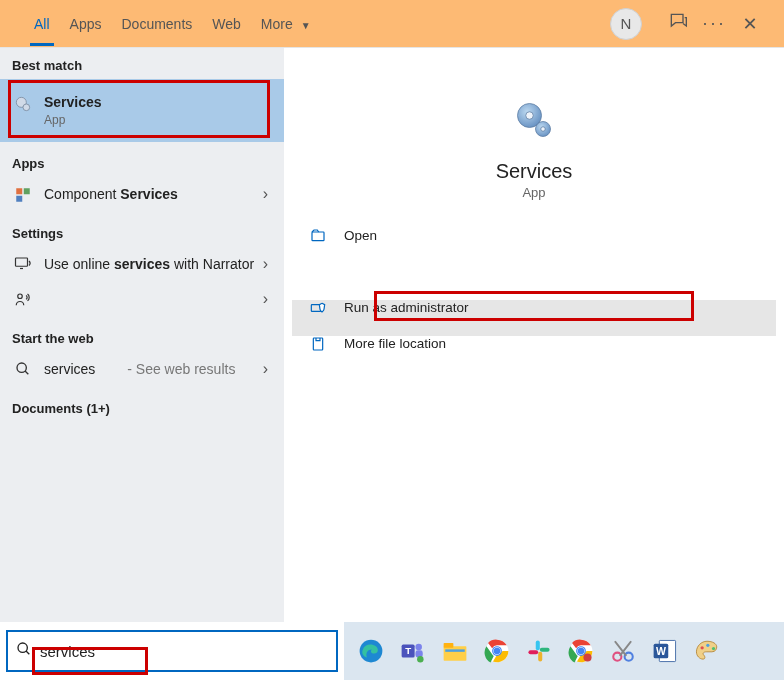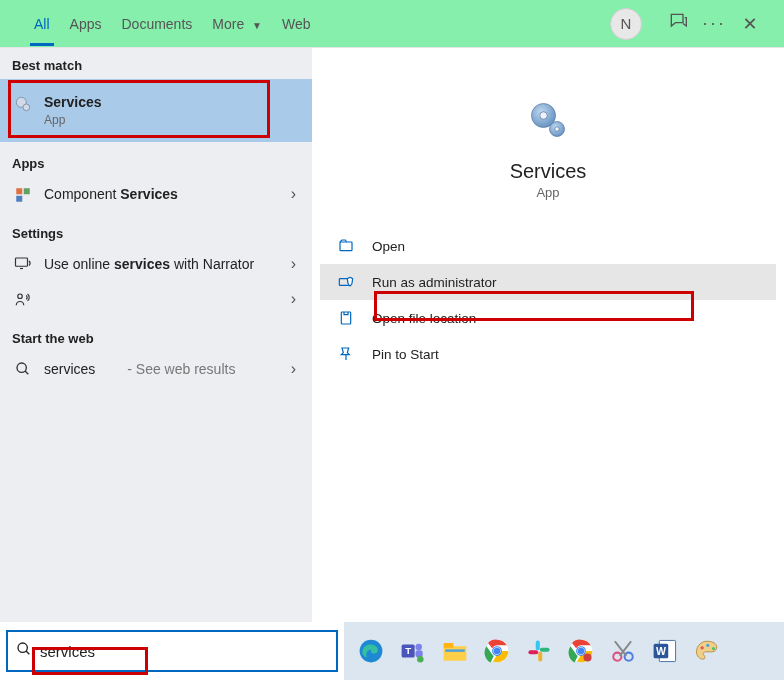--- a/index.html
+++ b/index.html
@@ -1,32 +1,32 @@
 <!DOCTYPE html>
 <html><head>
 <meta charset="utf-8">
 <style>
   * { box-sizing: border-box; margin: 0; padding: 0; font-family: "Segoe UI", Tahoma, sans-serif; }
   body { width: 784px; height: 680px; background: #fff; overflow: hidden; position: relative; }
 
   
-  .tabs { display: flex; align-items: center; height: 48px; padding: 0 16px 0 24px; background: #86efac; border-bottom: 1px solid #e5e5e5; }
+  .tabs { display: flex; align-items: center; height: 48px; padding: 0 16px 0 24px; background: #fdba74; border-bottom: 1px solid #e5e5e5; }
   .tabs .tab { font-size: 14px; color: #555; padding: 14px 10px; cursor: default; position: relative; }
   .tabs .tab.active { color: #0067c0; font-weight:400; }
   .tabs .tab.active::after { content:""; position:absolute; left:6px; right:6px; bottom:0; height:3px; background:#0067c0; }
   .tabs .more-arrow { font-size: 10px; margin-left: 4px; color:#555; }
   .tabs .spacer { flex: 1; }
   .tabs .avatar { width: 32px; height: 32px; border-radius: 50%; background:#e8e8e8; color:#555; display:flex; align-items:center; justify-content:center; font-size:15px; margin-right: 18px; border:1px solid #d0d0d0; }
   .tabs .chat-icon, .tabs .dots, .tabs .close { width: 36px; text-align:center; color:#555; font-size:18px; cursor:default; }
   .tabs .dots { letter-spacing: 2px; }
   .tabs .close { font-size: 18px; }
 
   
   .main { display:flex; height: 574px; }
-  .left { width: 312px; background:#eceef1; position: relative; }
+  .left { width: 284px; background:#eceef1; position: relative; }
   .right { flex:1; background:#fff; position:relative; }
 
   .section-label { font-size:13px; font-weight:600; color:#222; padding: 10px 12px 6px; }
   .section-label.sm { padding-top: 14px; }
 
   .result { display:flex; align-items:flex-start; padding: 8px 12px; cursor:default; }
   .result .ic { width:22px; display:flex; justify-content:center; margin-right:10px; margin-top:1px; color:#444; font-size:16px; flex-shrink:0; }
   .result .txt { flex:1; font-size:14px; color:#222; line-height:1.35; }
   .result .sub { font-size:12px; color:#666; }
   .result .chev { color:#555; font-size:16px; padding: 0 4px; }
@@ -40,23 +40,23 @@
   .hl-runadmin { left:374px; top:291px; width:320px; height:30px; }
   .hl-searchtext { left:32px; bottom:5px; width:116px; height:28px; }
 
   .right-inner { padding-top: 28px; text-align:center; }
   .big-icon { width:64px; height:64px; margin: 12px auto 8px; display:flex; align-items:center; justify-content:center; }
   .gear-svg { width:48px; height:48px; }
   .right-title { font-size:20px; color:#222; margin-top:4px; }
   .right-sub { font-size:13px; color:#666; margin-top:2px; margin-bottom: 28px; }
 
   .actions { text-align:left; margin: 0 8px; }
-  .action { display:flex; align-items:center; height:36px; padding: 0 14px; font-size:13.5px; color:#222; cursor:default; }
+  .action { display:flex; height:36px; padding: 0 14px; font-size:13.5px; color:#222; cursor:default; }
   .action .aic { width:24px; color:#0067c0; font-size:15px; display:flex; justify-content:center; margin-right:14px; }
-  .action.sel { background:#e6e6e6; }
+  .action.sel { background:#e6e6e6;margin-top:36px; }
 
   
   .footer { position:absolute; left:0; right:0; bottom:0; height:58px; display:flex; }
   .searchbox-wrap { width:344px; height:100%; padding:8px 6px; }
   .searchbox { width:100%; height:100%; border:2px solid #0067c0; background:#fff; display:flex; align-items:center; }
   .searchbox .sic { width:32px; text-align:center; color:#333; font-size:16px; }
   .searchbox input { border:none; outline:none; font-size:15px; flex:1; background:transparent; color:#222; }
 
   .taskbar { flex:1; background:#dbe6f0; display:flex; align-items:center; padding-left:12px; gap:12px; }
   .tb-item { width:30px; height:30px; display:flex; align-items:center; justify-content:center; font-size:20px; cursor:default; }
@@ -64,25 +64,25 @@
   .bold-part { font-weight:600; }
   .muted { color:#777;margin-left:28px; }
 </style>
 </head>
 <body>
 
 <div class="tabs">
   <div class="tab active">All</div>
   <div class="tab">Apps</div>
   <div class="tab">Documents</div>
+  <div class="tab">Web</div>
   <div class="tab">
     <span>More</span>
     <span class="more-arrow">▼</span>
   </div>
-  <div class="tab">Web</div>
   <div class="spacer"></div>
   <div class="avatar">N</div>
   <div class="chat-icon">
     <svg width="20" height="20" viewBox="0 0 24 24" fill="none" stroke="#555" stroke-width="1.6">
         <path d="M4 4h14v10H9l-5 4V4z"></path>
         <path d="M20 8h2v10l-4-3"></path>
       </svg>
   </div>
   <div class="dots">···</div>
   <div class="close">✕</div>
@@ -156,20 +156,21 @@
             <circle cx="10" cy="10" r="7"></circle>
             <path d="M20 20l-5-5"></path>
           </svg>
       </div>
       <div class="txt">
         <span>services</span><span class="muted"> - See web results</span>
       </div>
       <div class="chev">›</div>
     </div>
 
+    <div class="section-label sm">Documents (1+)</div>
   </div>
 
   <div class="right">
     <div class="right-inner">
       <div class="big-icon">
         <svg class="gear-svg" viewBox="0 0 64 64">
           <defs>
             <radialGradient id="gg" cx="40%" cy="35%" r="65%">
                 <stop offset="0%" stop-color="#bcd8f0"></stop>
                 <stop offset="100%" stop-color="#6a94c4"></stop>
@@ -205,30 +206,21 @@
           </div>
           <span>Run as administrator</span>
         </div>
         <div class="action">
           <div class="aic">
             <svg width="16" height="16" viewBox="0 0 24 24" fill="none" stroke="#0067c0" stroke-width="1.8">
                 <rect x="5" y="3" width="14" height="18" rx="1"></rect>
                 <path d="M9 3v4h6V3"></path>
               </svg>
           </div>
-          <span>Open file location</span>
-        </div>
-        <div class="action">
-          <div class="aic">
-            <svg width="16" height="16" viewBox="0 0 24 24" fill="none" stroke="#0067c0" stroke-width="1.8">
-                <path d="M6 3h10l-2 7 3 3H5l3-3-2-7z"></path>
-                <path d="M12 13v8"></path>
-              </svg>
-          </div>
-          <span>Pin to Start</span>
+          <span>More file location</span>
         </div>
       </div>
     </div>
   </div>
 </div>
 
 <div class="footer">
   <div class="searchbox-wrap">
     <div class="searchbox">
       <div class="sic">

